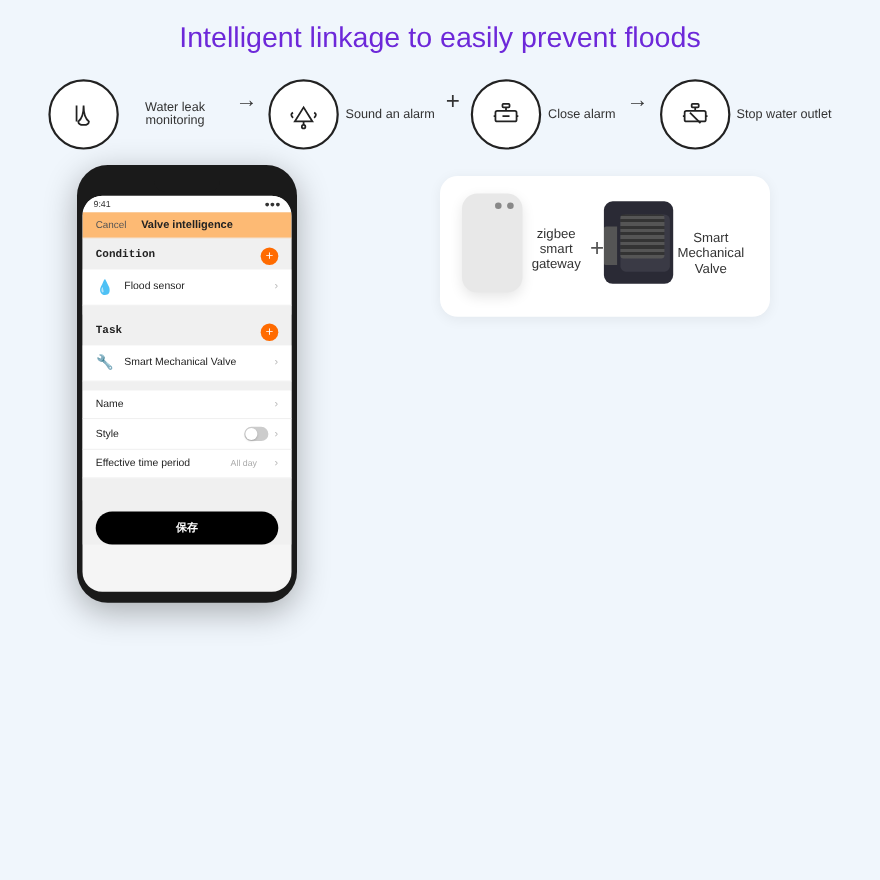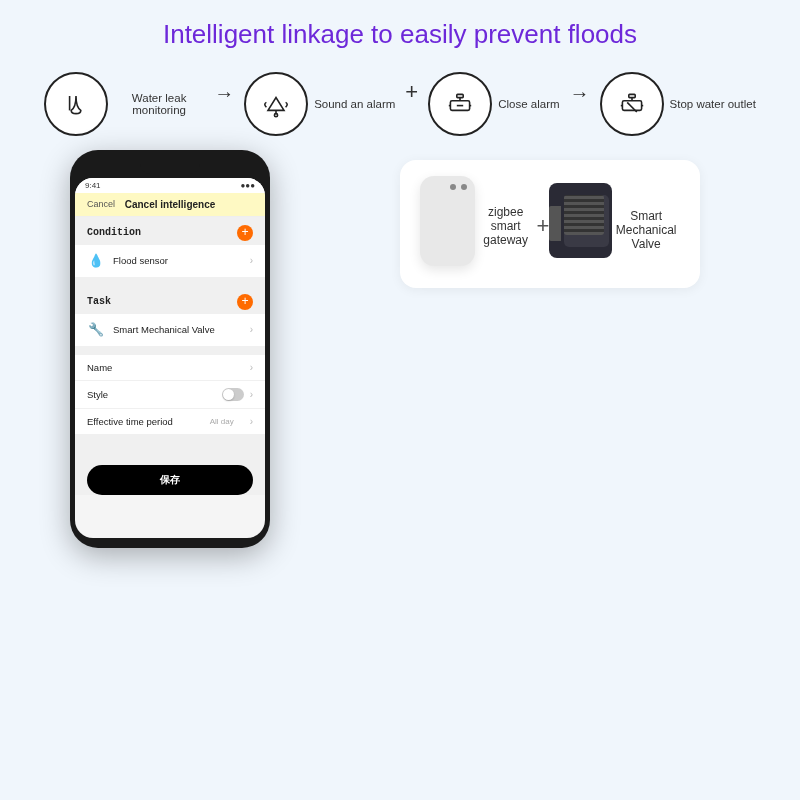--- a/index.html
+++ b/index.html
@@ -111,21 +111,21 @@
     .phone-status-bar {
       background: white;
       display: flex;
       justify-content: space-between;
       padding: 3px 10px;
       font-size: 8px;
       color: #333;
     }
 
     .phone-nav {
-      background: #fef9c3;
+      background: #fdba74;
       display: flex;
       justify-content: space-between;
       align-items: center;
       padding: 6px 12px;
       border-bottom: 1px solid #eee;
     }
 
     .phone-nav-cancel {
       font-size: 9px;
       color: #555;
@@ -446,21 +446,21 @@
       <div class="phone-notch"></div>
       <div class="phone-screen">
 
         <div class="phone-status-bar">
           <span>9:41</span>
           <span>●●●</span>
         </div>
 
         <div class="phone-nav">
           <span class="phone-nav-cancel">Cancel</span>
-          <span class="phone-nav-title">Cancel intelligence</span>
+          <span class="phone-nav-title">Valve intelligence</span>
           <span style="width:28px"></span>
         </div>
 
         <div class="phone-content">
 
           <div class="section-header">
             <span class="section-label">Condition</span>
             <div class="section-add">+</div>
           </div>
           <div class="phone-row">

